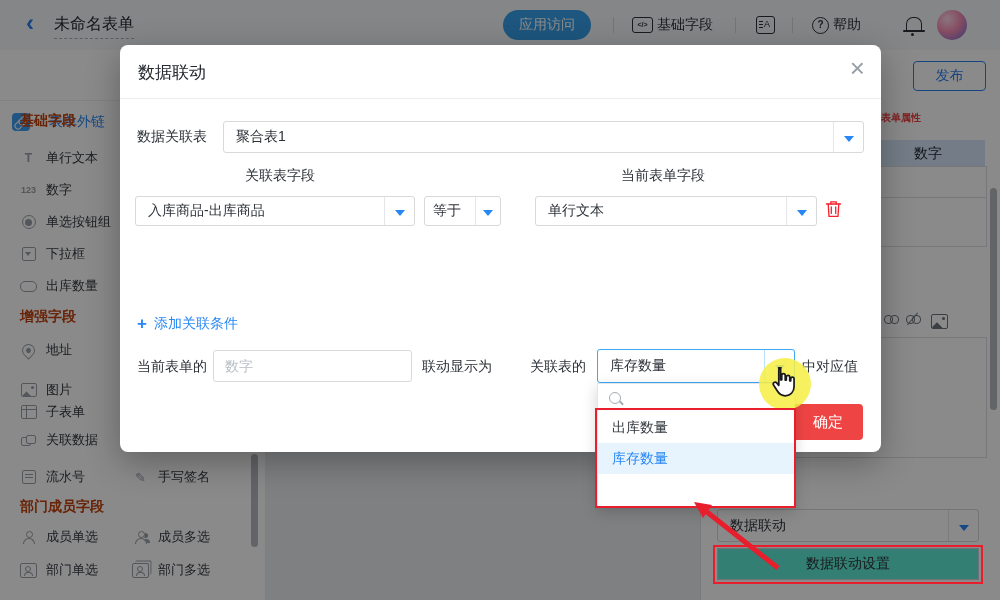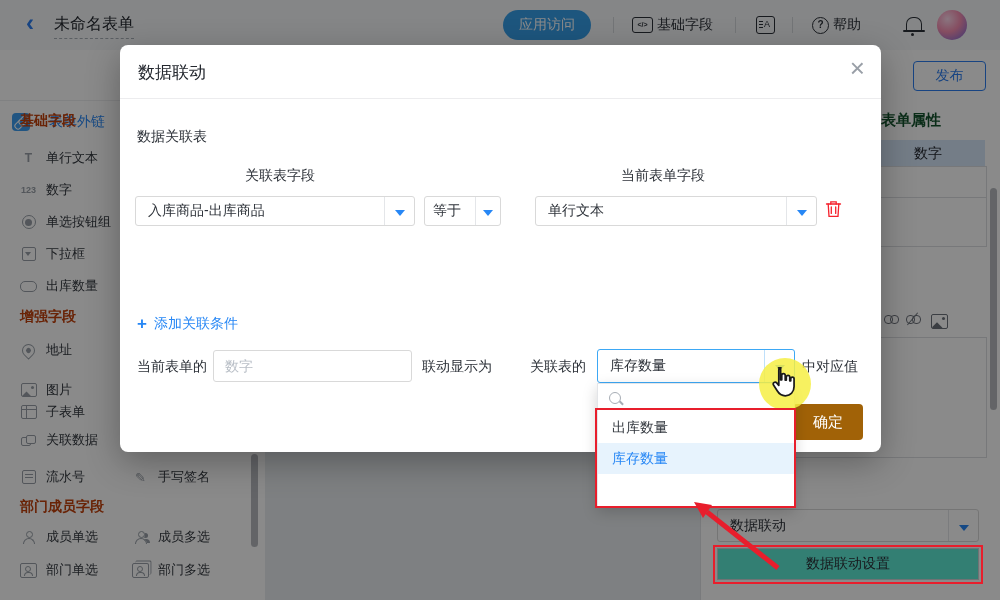--- a/index.html
+++ b/index.html
@@ -73,21 +73,21 @@
   .ic-person.multi::after{box-shadow:4px 0 0 -1px #99a0a8;}
   .ic-dept{width:15px;height:13px;border:1.4px solid #99a0a8;border-radius:2px;position:relative;}
   .ic-dept::after{content:"";position:absolute;left:4px;top:2px;width:4px;height:4px;border:1.2px solid #99a0a8;border-radius:50%;}
   .ic-dept::before{content:"";position:absolute;left:2.5px;bottom:1px;width:7px;height:3px;border:1.2px solid #99a0a8;border-bottom:none;border-radius:4px 4px 0 0;}
   .ic-dept.multi{box-shadow:2.5px -2.5px 0 -1px #fff,3px -3px 0 -0.6px #99a0a8;}
   .sscroll{left:251px;top:454px;width:7px;height:93px;border-radius:4px;background:#b7babf;}
 
   
   .publish{left:913px;top:61px;width:71px;height:28px;border:1px solid #2e7ff0;border-radius:4px;color:#2e7ff0;
            font-size:14px;display:flex;align-items:center;justify-content:center;background:#fff;}
-  .rtab{left:881px;top:111px;font-size:15px;font-weight:bold;color:#14532d;}
+  .rtab{left:881px;top:111px;font-size:10px;font-weight:bold;color:#ef4444;}
   .fband{left:700px;top:140px;width:285px;height:26px;background:#d7e7fa;}
   .fband span{position:absolute;left:214px;top:5px;font-size:14px;color:#23272e;}
   .rbox{border:1px solid #dcdee1;background:#fff;}
   .tico{top:315px;display:flex;align-items:center;}
   .ic-link2{width:15px;height:8px;position:relative;}
   .ic-link2::before{content:"";position:absolute;left:0;top:0;width:7px;height:7px;border:1.3px solid #6e747c;border-radius:4px;}
   .ic-link2::after{content:"";position:absolute;left:6px;top:0;width:7px;height:7px;border:1.3px solid #6e747c;border-radius:4px;}
   .slash{position:absolute;left:6px;top:-4px;width:1.4px;height:16px;background:#6e747c;transform:rotate(40deg);}
   .ic-img2{width:15px;height:13px;border:1.4px solid #6e747c;border-radius:2px;position:relative;overflow:hidden;}
   .ic-img2::after{content:"";position:absolute;left:1px;bottom:-4px;width:8px;height:8px;background:#6e747c;transform:rotate(45deg);}
@@ -114,21 +114,21 @@
   .caret{width:0;height:0;border:5px solid transparent;border-top:6px solid #2787f5;border-bottom:none;margin-top:4px;}
   .sel.focus{border:1px solid #3da8f5;}
   .sel.focus .caretbox{border-left-color:#bfe0fb;}
   .colhead{font-size:14px;color:#2c3138;width:130px;text-align:center;}
   .addlink{left:17px;top:270px;display:flex;align-items:center;gap:7px;color:#2787f5;}
   .addlink .pl{font-size:17px;font-weight:bold;line-height:16px;}
   .addlink .al{font-size:14px;}
   .m-input{border:1px solid #d9d9d9;border-radius:3px;font-size:14px;color:#2c3138;padding:0 11px;
            outline:none;font-family:inherit;}
   .m-input::placeholder{color:#b8bec6;}
-  .confirm{left:673px;top:359px;width:70px;height:36px;background:#a16207;border-radius:4px;color:#fff;
+  .confirm{left:673px;top:359px;width:70px;height:36px;background:#ef4444;border-radius:4px;color:#fff;
            font-size:15px;display:flex;align-items:center;justify-content:center;}
 
   
   .ddp{left:597px;top:383px;width:196px;height:122px;background:#fff;border:1px solid #e3e5e8;z-index:30;
        box-shadow:0 5px 14px rgba(0,0,0,0.18);}
   .dds{height:28px;display:flex;align-items:center;padding-left:11px;}
   .mag{position:relative;width:10px;height:10px;border:1.6px solid #a7adb5;border-radius:50%;}
   .mag::after{content:"";position:absolute;width:5px;height:1.6px;background:#a7adb5;transform:rotate(45deg);right:-4px;bottom:-1px;}
   .ddo{height:31px;display:flex;align-items:center;padding-left:14px;font-size:14px;color:#33383f;}
   .ddo.on{background:#e7f3fd;color:#2787f5;}
@@ -291,20 +291,26 @@
   <div class="abs rscroll"></div>
 
   <div class="abs dim"></div>
 
   <div class="abs modal">
     <span class="abs m-title nowrap">数据联动</span>
     <span class="abs m-close">×</span>
     <div class="abs m-div"></div>
 
     <span class="abs m-lab nowrap" style="left:17px;top:83px">数据关联表</span>
+    <div class="abs sel" style="left:103px;top:76px;width:639px;height:30px">
+      <span class="txt">聚合表1</span>
+      <span class="caretbox">
+          <i class="caret"></i>
+        </span>
+    </div>
 
     <span class="abs colhead nowrap" style="left:95px;top:122px">关联表字段</span>
     <span class="abs colhead nowrap" style="left:478px;top:122px">当前表单字段</span>
 
     <div class="abs sel" style="left:15px;top:151px;width:278px;height:28px">
       <span class="txt">入库商品-出库商品</span>
       <span class="caretbox">
           <i class="caret"></i>
         </span>
     </div>

